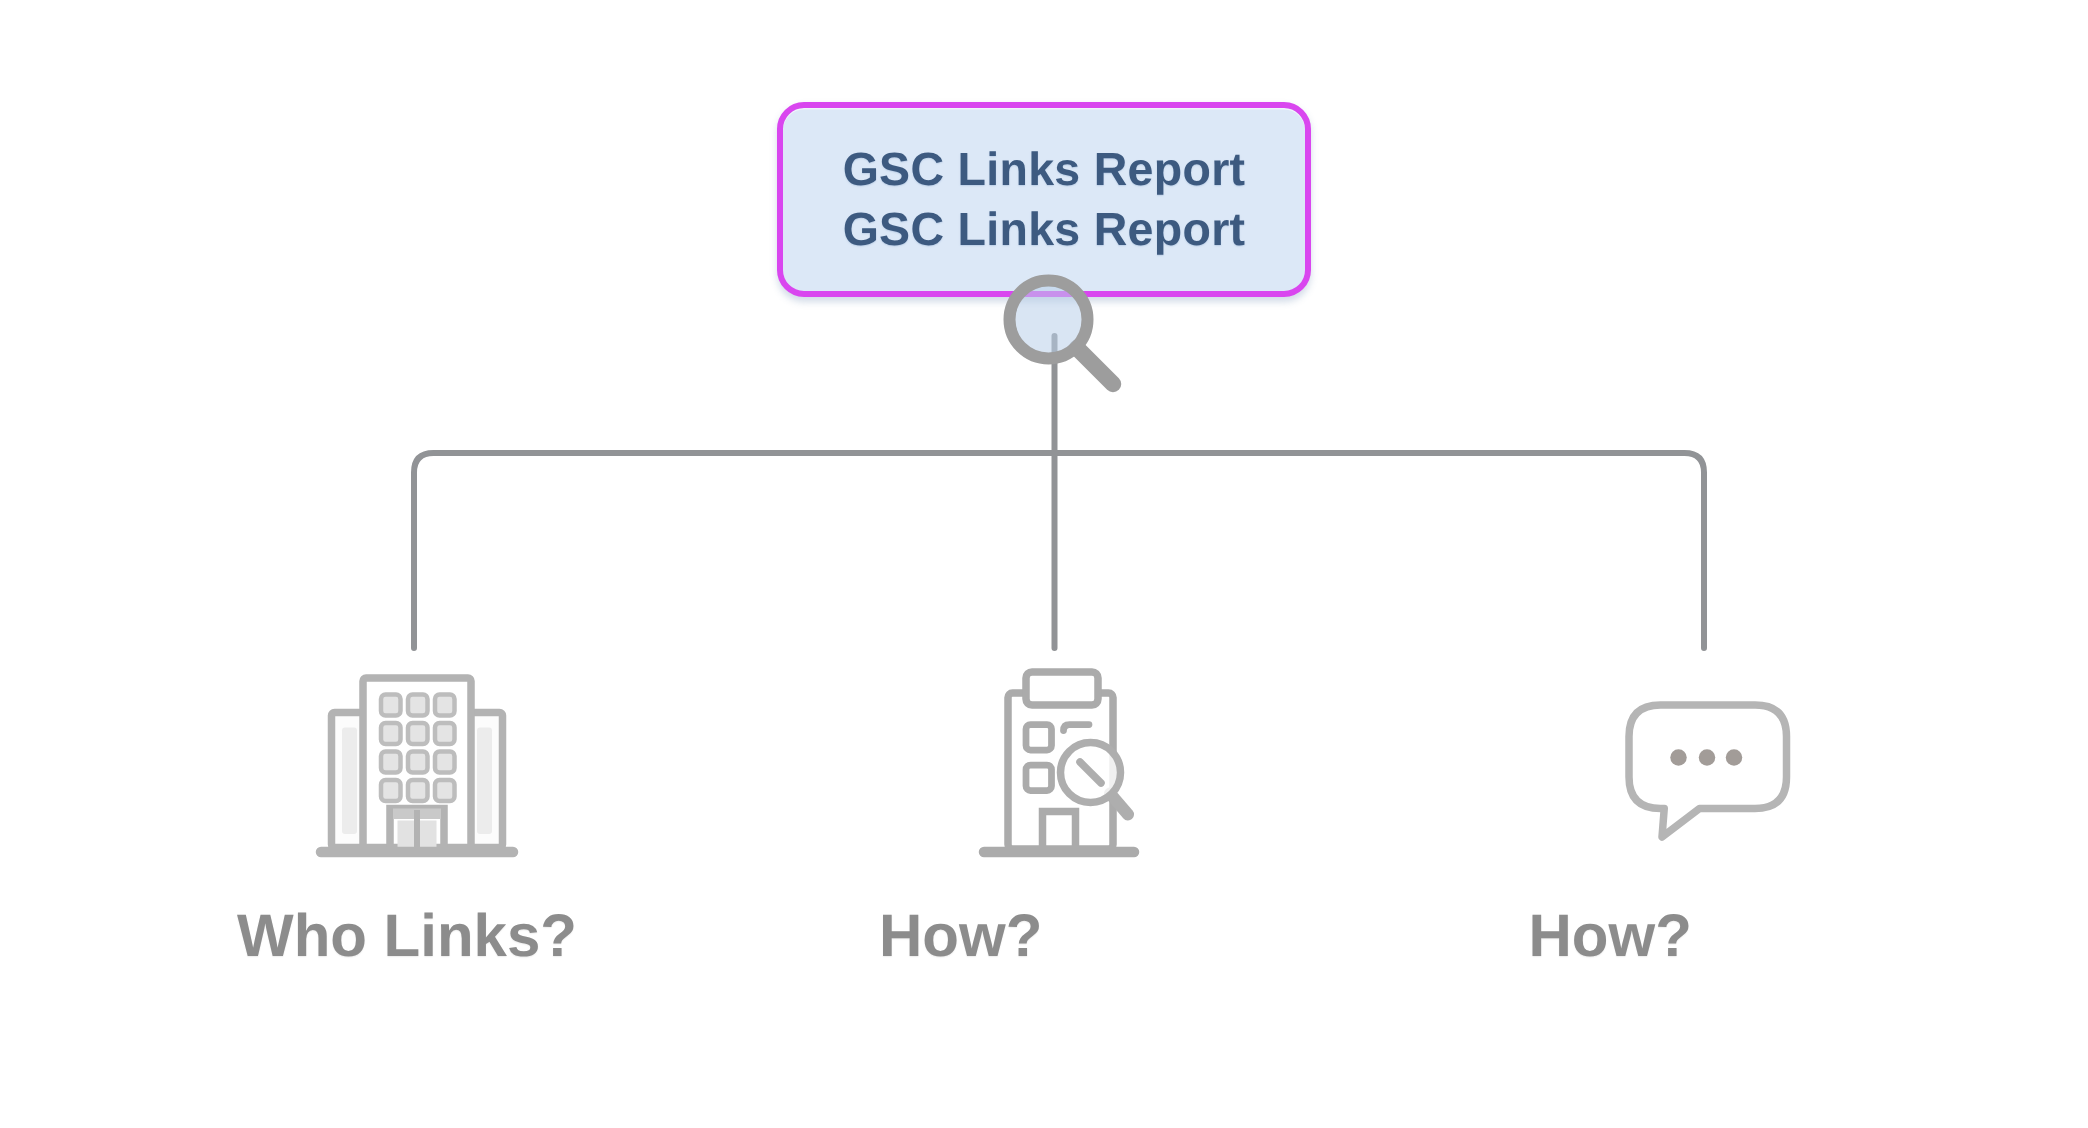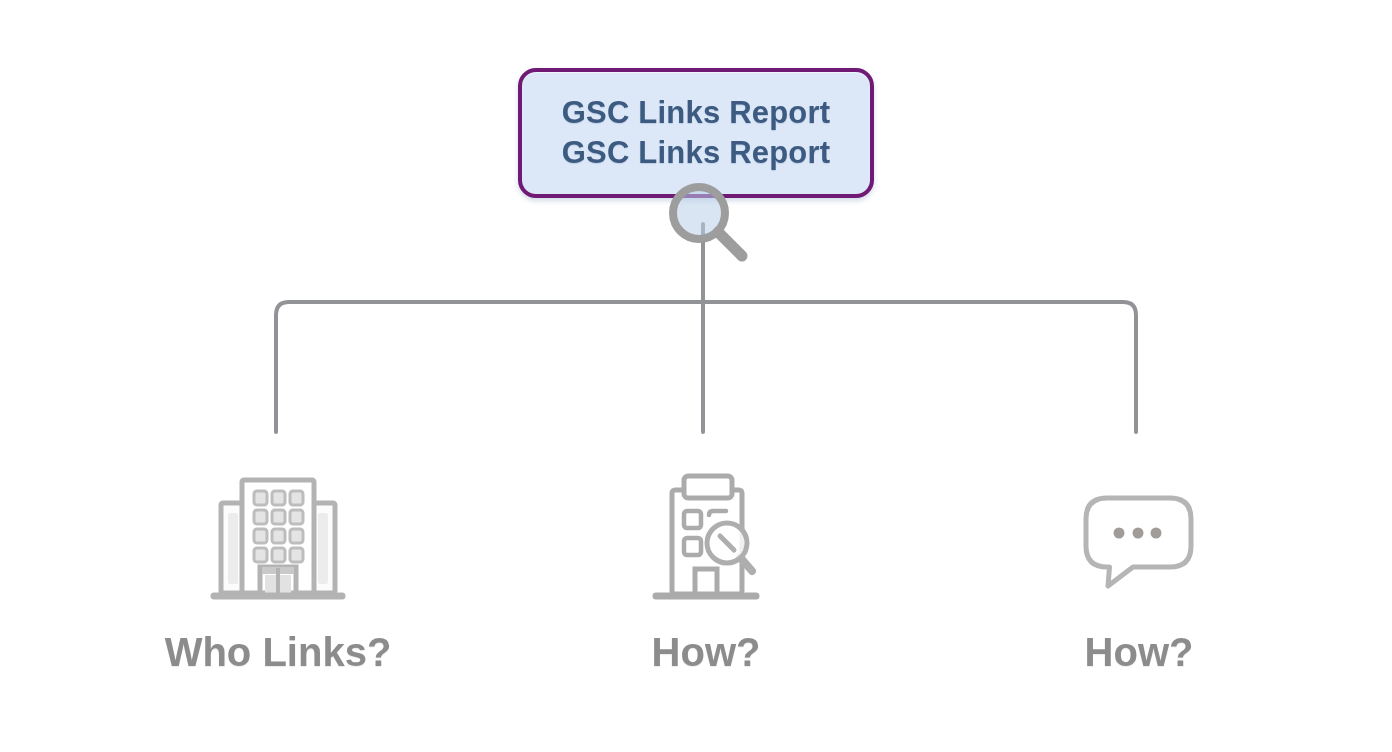--- a/index.html
+++ b/index.html
@@ -18,21 +18,21 @@
 
   
   .report-box {
     position: absolute;
     left: 518px;
     top: 68px;
     width: 356px;
     height: 130px;
     box-sizing: border-box;
     background: #dce8f7;
-    border: 4px solid #701a75;
+    border: 4px solid #d946ef;
     border-radius: 18px;
     box-shadow: 0 3px 5px rgba(110, 140, 180, 0.30),
                 inset 0 1px 0 rgba(255,255,255,0.55);
     display: flex;
     flex-direction: column;
     align-items: center;
     justify-content: center;
     z-index: 2;
   }
   .report-box .title-line {
@@ -63,23 +63,23 @@
     top: 176px;
     width: 112px;
     height: 112px;
     z-index: 3;
     pointer-events: none;
   }
 
   
   .branch {
     position: absolute;
-    top: 472px;
+    top: 444px;
     width: 240px;
-    text-align: center;
+    text-align: left;
     z-index: 2;
   }
   .branch-left   { left: 158px; }
   .branch-middle { left: 586px; }
   .branch-right  { left: 1019px; }
 
   .icon-wrap {
     height: 130px;
     display: flex;
     justify-content: center;

